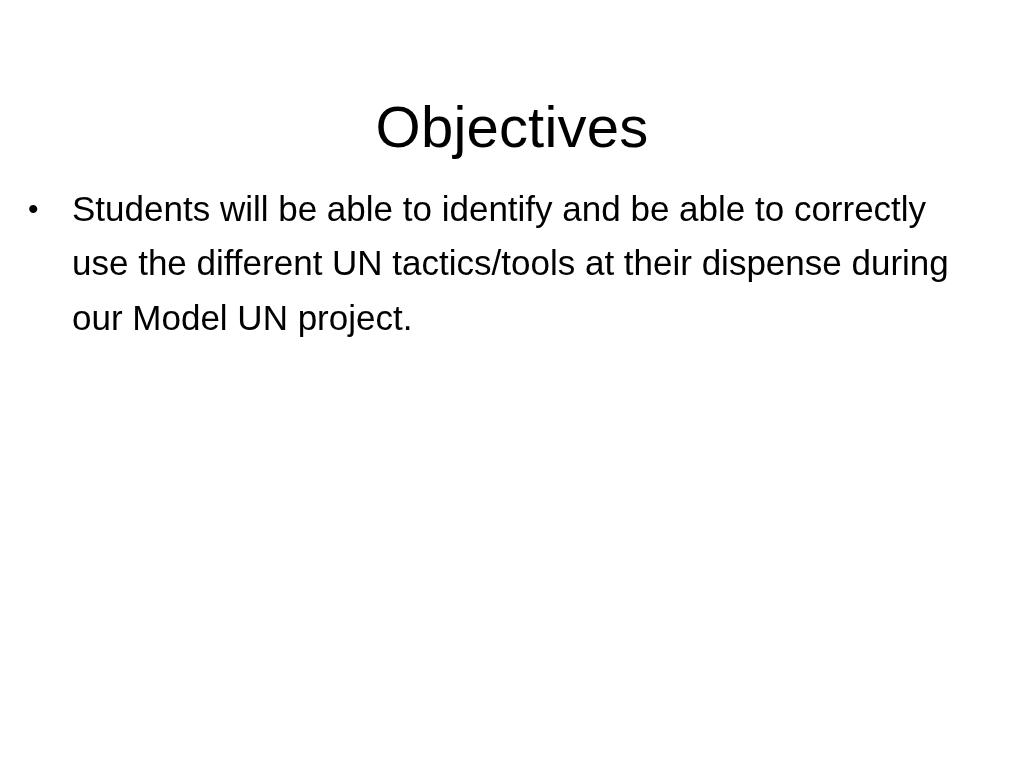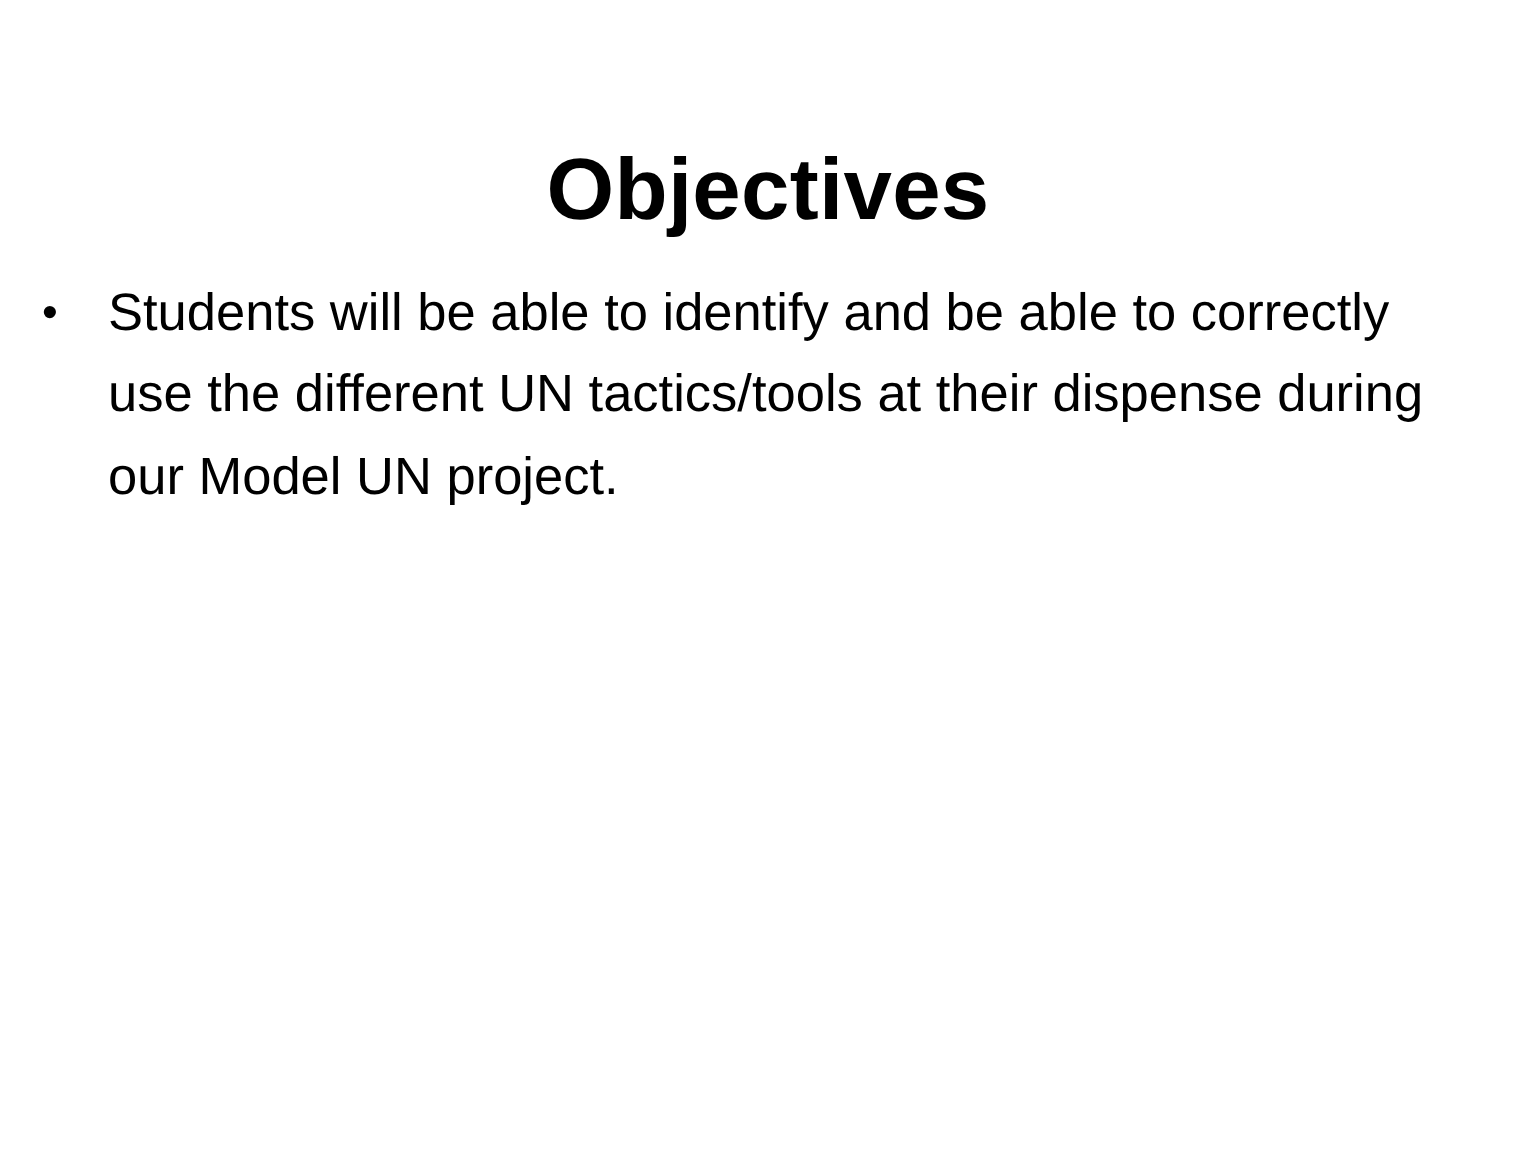--- a/index.html
+++ b/index.html
@@ -21,21 +21,21 @@
     background: #ffffff;
     box-sizing: border-box;
   }
   .slide-title {
     position: absolute;
     top: 58px;
     left: 0;
     width: 1024px;
     text-align: center;
     font-size: 58px;
-    font-weight: bold;
+    font-weight: normal;
     line-height: 1.05;
     letter-spacing: 0.2px;
   }
   .body-list {
     position: absolute;
     top: 182px;
     left: 28px;
     width: 960px;
     margin: 0;
     padding: 0;

